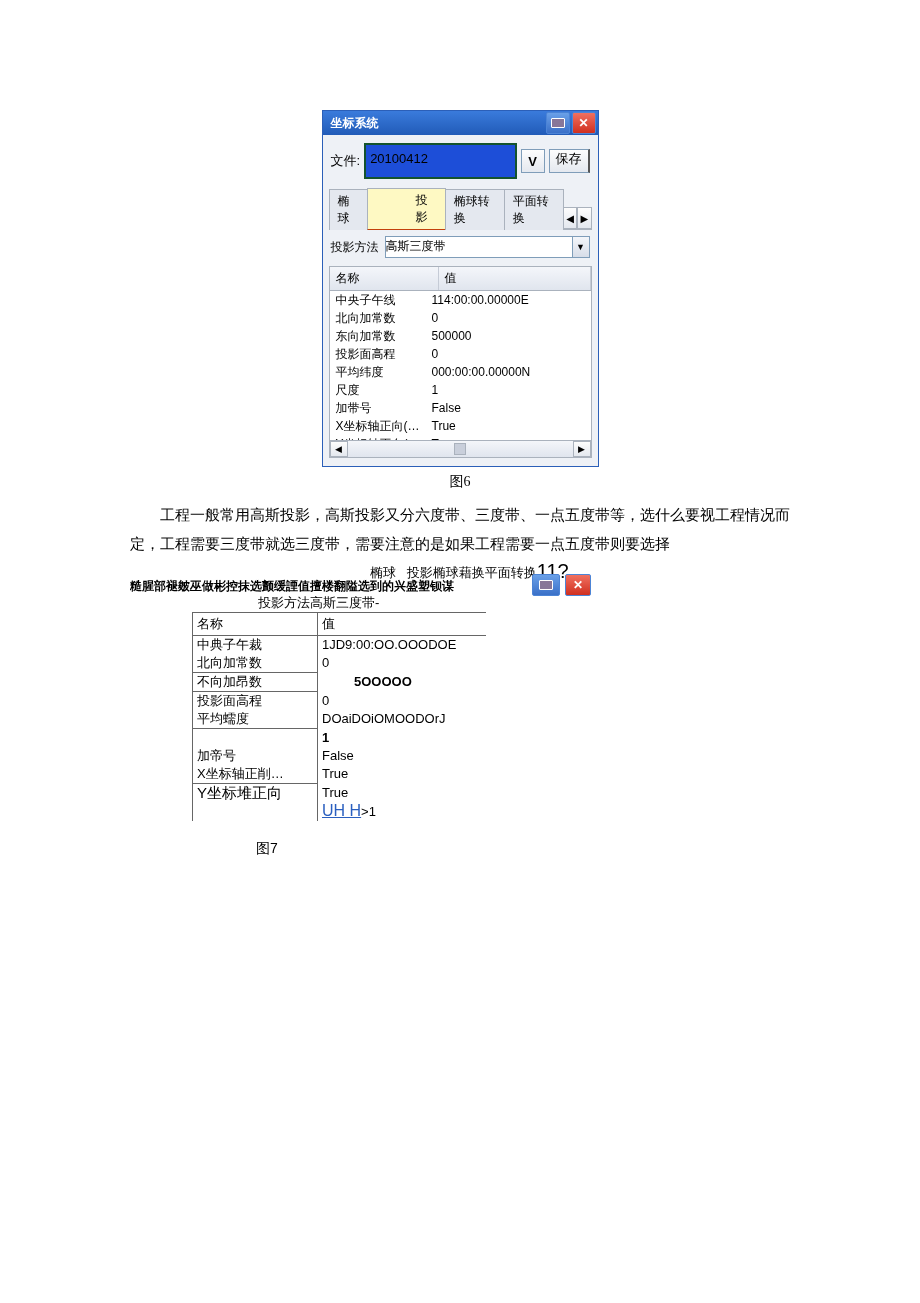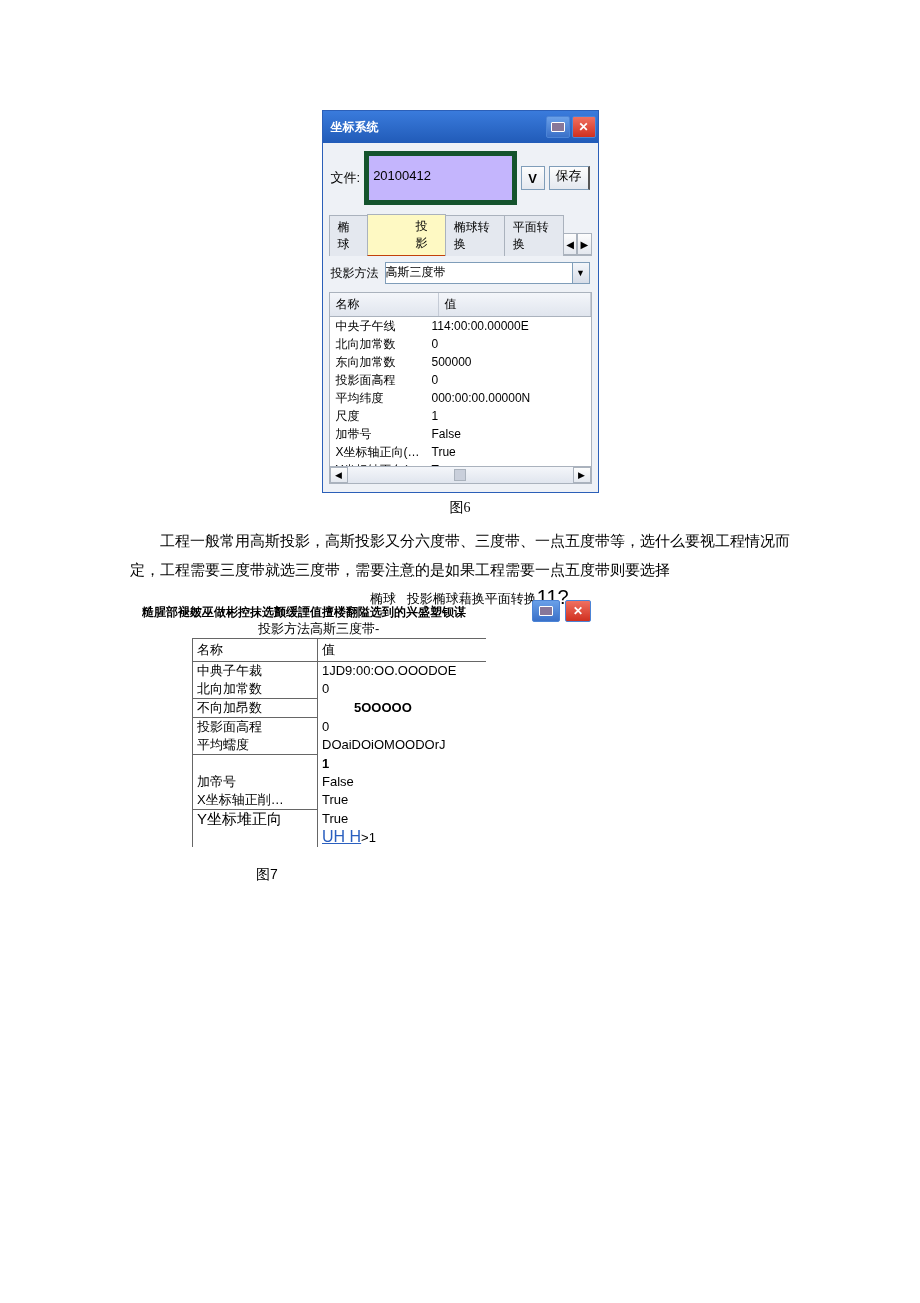--- a/index.html
+++ b/index.html
@@ -25,21 +25,21 @@
     border: 1px solid #2b5fb8;
     background: #eef1f6;
     font-family: "Microsoft YaHei", Arial, sans-serif;
     font-size: 12px;
   }
   .dlg-title {
     display: flex;
     align-items: center;
     background: linear-gradient(#3a7bdc, #215bb8);
     color: #fff;
-    height: 32px;
+    height: 24px;
     padding: 0 2px 0 8px;
   }
   .dlg-title-txt {
     flex: 1;
     font-weight: bold;
   }
   .title-btn {
     width: 22px;
     height: 20px;
     margin-left: 2px;
@@ -67,22 +67,22 @@
   .dlg-body {
     padding: 4px 6px 8px 6px;
   }
 
   .file-row {
     display:flex; align-items:center; gap:4px;
     font-size:13px;
     padding:4px 2px 6px 2px;
   }
   .file-input {
-    flex:1; height:20px; border:5px solid #14532d;
-    padding:12px 4px; background:#c4b5fd;
+    flex:1; height:20px; border:2px solid #14532d;
+    padding:6px 4px; background:#1d4ed8;
   }
   .v-btn {
     width:22px; height:22px; border:1px solid #7f9db9;
     background:linear-gradient(#fdfdfd,#e4e8ef);
     font-weight:bold;
     display:flex;align-items:center;justify-content:center;
   }
   .save-btn {
     height:22px; padding:0 6px;
     border:1px solid #7f9db9;
@@ -182,21 +182,21 @@
     position:relative;
     height:300px;
     margin-top:2px;
     font-family:"Microsoft YaHei", Arial, sans-serif;
     font-size:13px;
   }
   .dlg2-tabline {
     position:absolute; top:0; left:240px;
   }
   .dlg2-garble {
-    position:absolute; top:18px; left:12px; width:400px;
+    position:absolute; top:18px; left:0; width:400px;
     font-size:12px; color:#000; font-weight:bold;
     overflow:hidden; white-space:nowrap;
   }
   .dlg2-ctrls {
     position:absolute; top:14px; left:400px;
     display:flex; gap:3px;
   }
   .dlg2-projrow { position:absolute; top:34px; left:128px; font-size:13px; }
   .dlg2-table {
     position:absolute; top:52px; left:62px;

